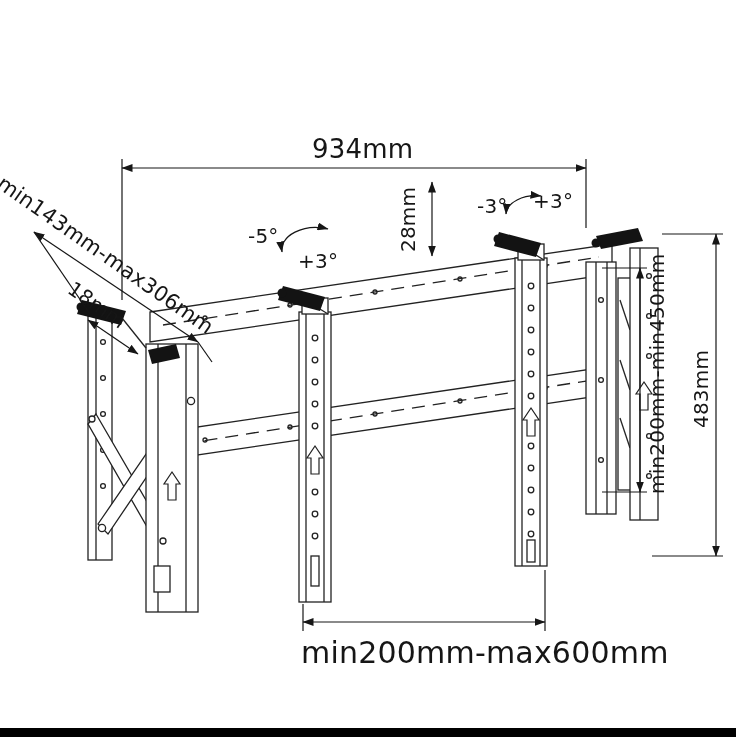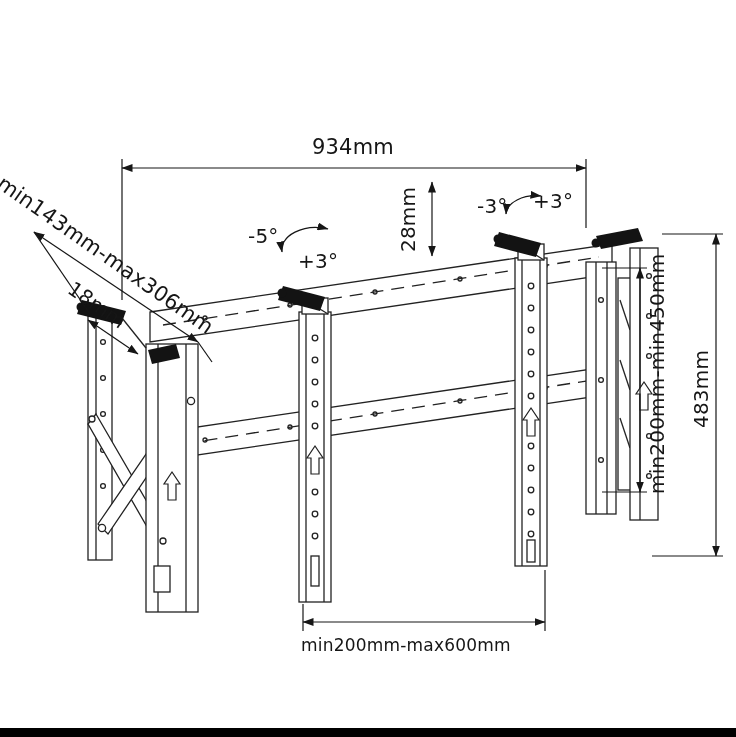--- a/index.html
+++ b/index.html
@@ -179,36 +179,36 @@
       <line x1="716" y1="234" x2="716" y2="556" marker-start="url(#ah)" marker-end="url(#ah)"></line>
       <line x1="662" y1="234" x2="723" y2="234"></line>
       <line x1="652" y1="556" x2="723" y2="556"></line>
 
       <line x1="303" y1="622" x2="545" y2="622" marker-start="url(#ah)" marker-end="url(#ah)"></line>
       <line x1="303" y1="604" x2="303" y2="631"></line>
       <line x1="545" y1="570" x2="545" y2="631"></line>
     </g>
   </svg>
 
-  <div class="lbl" style="left:312px; top:136px; font-size:21px;">934mm</div>
+  <div class="lbl" style="left:312px; top:136px; font-size:26px;">934mm</div>
 
   <div class="lbl rot" style="left:6px; top:172px; font-size:21px; transform:rotate(35deg);">min143mm-max306mm</div>
 
   <div class="lbl rot" style="left:76px; top:278px; font-size:20px; transform:rotate(35deg);">18mm</div>
 
   <div class="lbl rot" style="left:398px; top:252px; font-size:20px; transform:rotate(-90deg);">28mm</div>
 
   <div class="lbl" style="left:248px; top:226px; font-size:20px;">-5°</div>
 
   <div class="lbl" style="left:298px; top:251px; font-size:20px;">+3°</div>
 
   <div class="lbl" style="left:477px; top:196px; font-size:20px;">-3°</div>
 
   <div class="lbl" style="left:533px; top:191px; font-size:20px;">+3°</div>
 
   <div class="lbl rot" style="left:647px; top:494px; font-size:20px; transform:rotate(-90deg);">min200mm-min450mm</div>
 
   <div class="lbl rot" style="left:691px; top:428px; font-size:20px; transform:rotate(-90deg);">483mm</div>
 
-  <div class="lbl" style="left:301px; top:637px; font-size:17px;">min200mm-max600mm</div>
+  <div class="lbl" style="left:301px; top:637px; font-size:30px;">min200mm-max600mm</div>
 
   <div class="footer-bar"></div>
 </div>
 
 </body></html>

